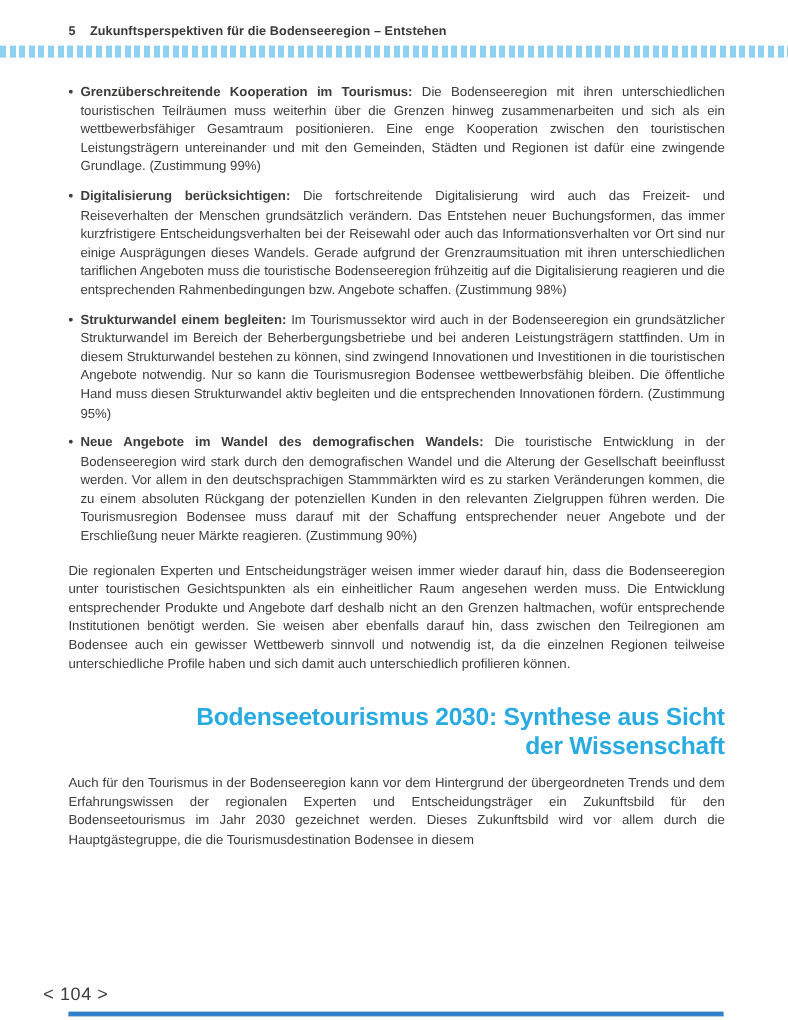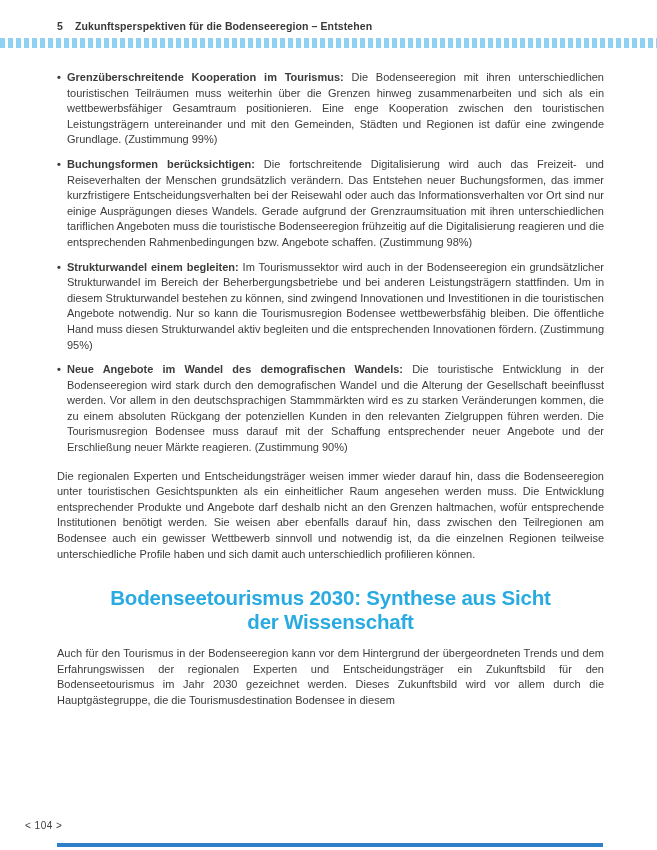--- a/index.html
+++ b/index.html
@@ -31,25 +31,25 @@
   ul.bullet-list{list-style:none;margin:0;padding:0;}
   ul.bullet-list li{position:relative;padding-left:10px;margin:0 0 9px 0;}
   ul.bullet-list li .bullet-dot{
     position:absolute;left:0;top:0;font-weight:bold;font-size:11px;
   }
   .lead{font-weight:bold;margin-top:44px;}
   .para{margin:13px 0 0 0;}
   .section-heading{
     margin:24px 0 12px 0;color:var(--accent-cyan);
     font-size:20.5px;line-height:24px;font-weight:bold;letter-spacing:-.2px;
-    text-align:center;
+    text-align:right;
   }
   .section-heading span{display:block;}
   .footer-page{
-    position:absolute;left:25px;top:820px;font-size:10px;color:#3c3c3b;
+    position:absolute;left:36px;top:820px;font-size:15px;color:#3c3c3b;
     letter-spacing:.5px;
   }
   .bottom-bar{
     position:absolute;left:57px;top:843px;width:546px;height:4px;
     background:var(--bottom-bar-blue);
   }
 </style>
 </head>
 <body>
 
@@ -62,21 +62,21 @@
 <main class="content">
 
   <ul class="bullet-list">
     <li>
       <span class="bullet-dot">•</span>
       <span class="lead">Grenzüberschreitende Kooperation im Tourismus:</span>
       <span>Die Bodenseeregion mit ihren unterschiedlichen touristischen Teilräumen muss weiterhin über die Grenzen hinweg zusammenarbeiten und sich als ein wettbewerbsfähiger Gesamtraum positionieren. Eine enge Kooperation zwischen den touristischen Leistungsträgern untereinander und mit den Gemeinden, Städten und Regionen ist dafür eine zwingende Grundlage. (Zustimmung 99%)</span>
     </li>
     <li>
       <span class="bullet-dot">•</span>
-      <span class="lead">Buchungsformen berücksichtigen:</span>
+      <span class="lead">Digitalisierung berücksichtigen:</span>
       <span>Die fortschreitende Digitalisierung wird auch das Freizeit- und Reiseverhalten der Menschen grundsätzlich verändern. Das Entstehen neuer Buchungsformen, das immer kurzfristigere Entscheidungsverhalten bei der Reisewahl oder auch das Informationsverhalten vor Ort sind nur einige Ausprägungen dieses Wandels. Gerade aufgrund der Grenzraumsituation mit ihren unterschiedlichen tariflichen Angeboten muss die touristische Bodenseeregion frühzeitig auf die Digitalisierung reagieren und die entsprechenden Rahmenbedingungen bzw. Angebote schaffen. (Zustimmung 98%)</span>
     </li>
     <li>
       <span class="bullet-dot">•</span>
       <span class="lead">Strukturwandel einem begleiten:</span>
       <span>Im Tourismussektor wird auch in der Bodenseeregion ein grundsätzlicher Strukturwandel im Bereich der Beherbergungsbetriebe und bei anderen Leistungsträgern stattfinden. Um in diesem Strukturwandel bestehen zu können, sind zwingend Innovationen und Investitionen in die touristischen Angebote notwendig. Nur so kann die Tourismusregion Bodensee wettbewerbsfähig bleiben. Die öffentliche Hand muss diesen Strukturwandel aktiv begleiten und die entsprechenden Innovationen fördern. (Zustimmung 95%)</span>
     </li>
     <li>
       <span class="bullet-dot">•</span>
       <span class="lead">Neue Angebote im Wandel des demografischen Wandels:</span>

